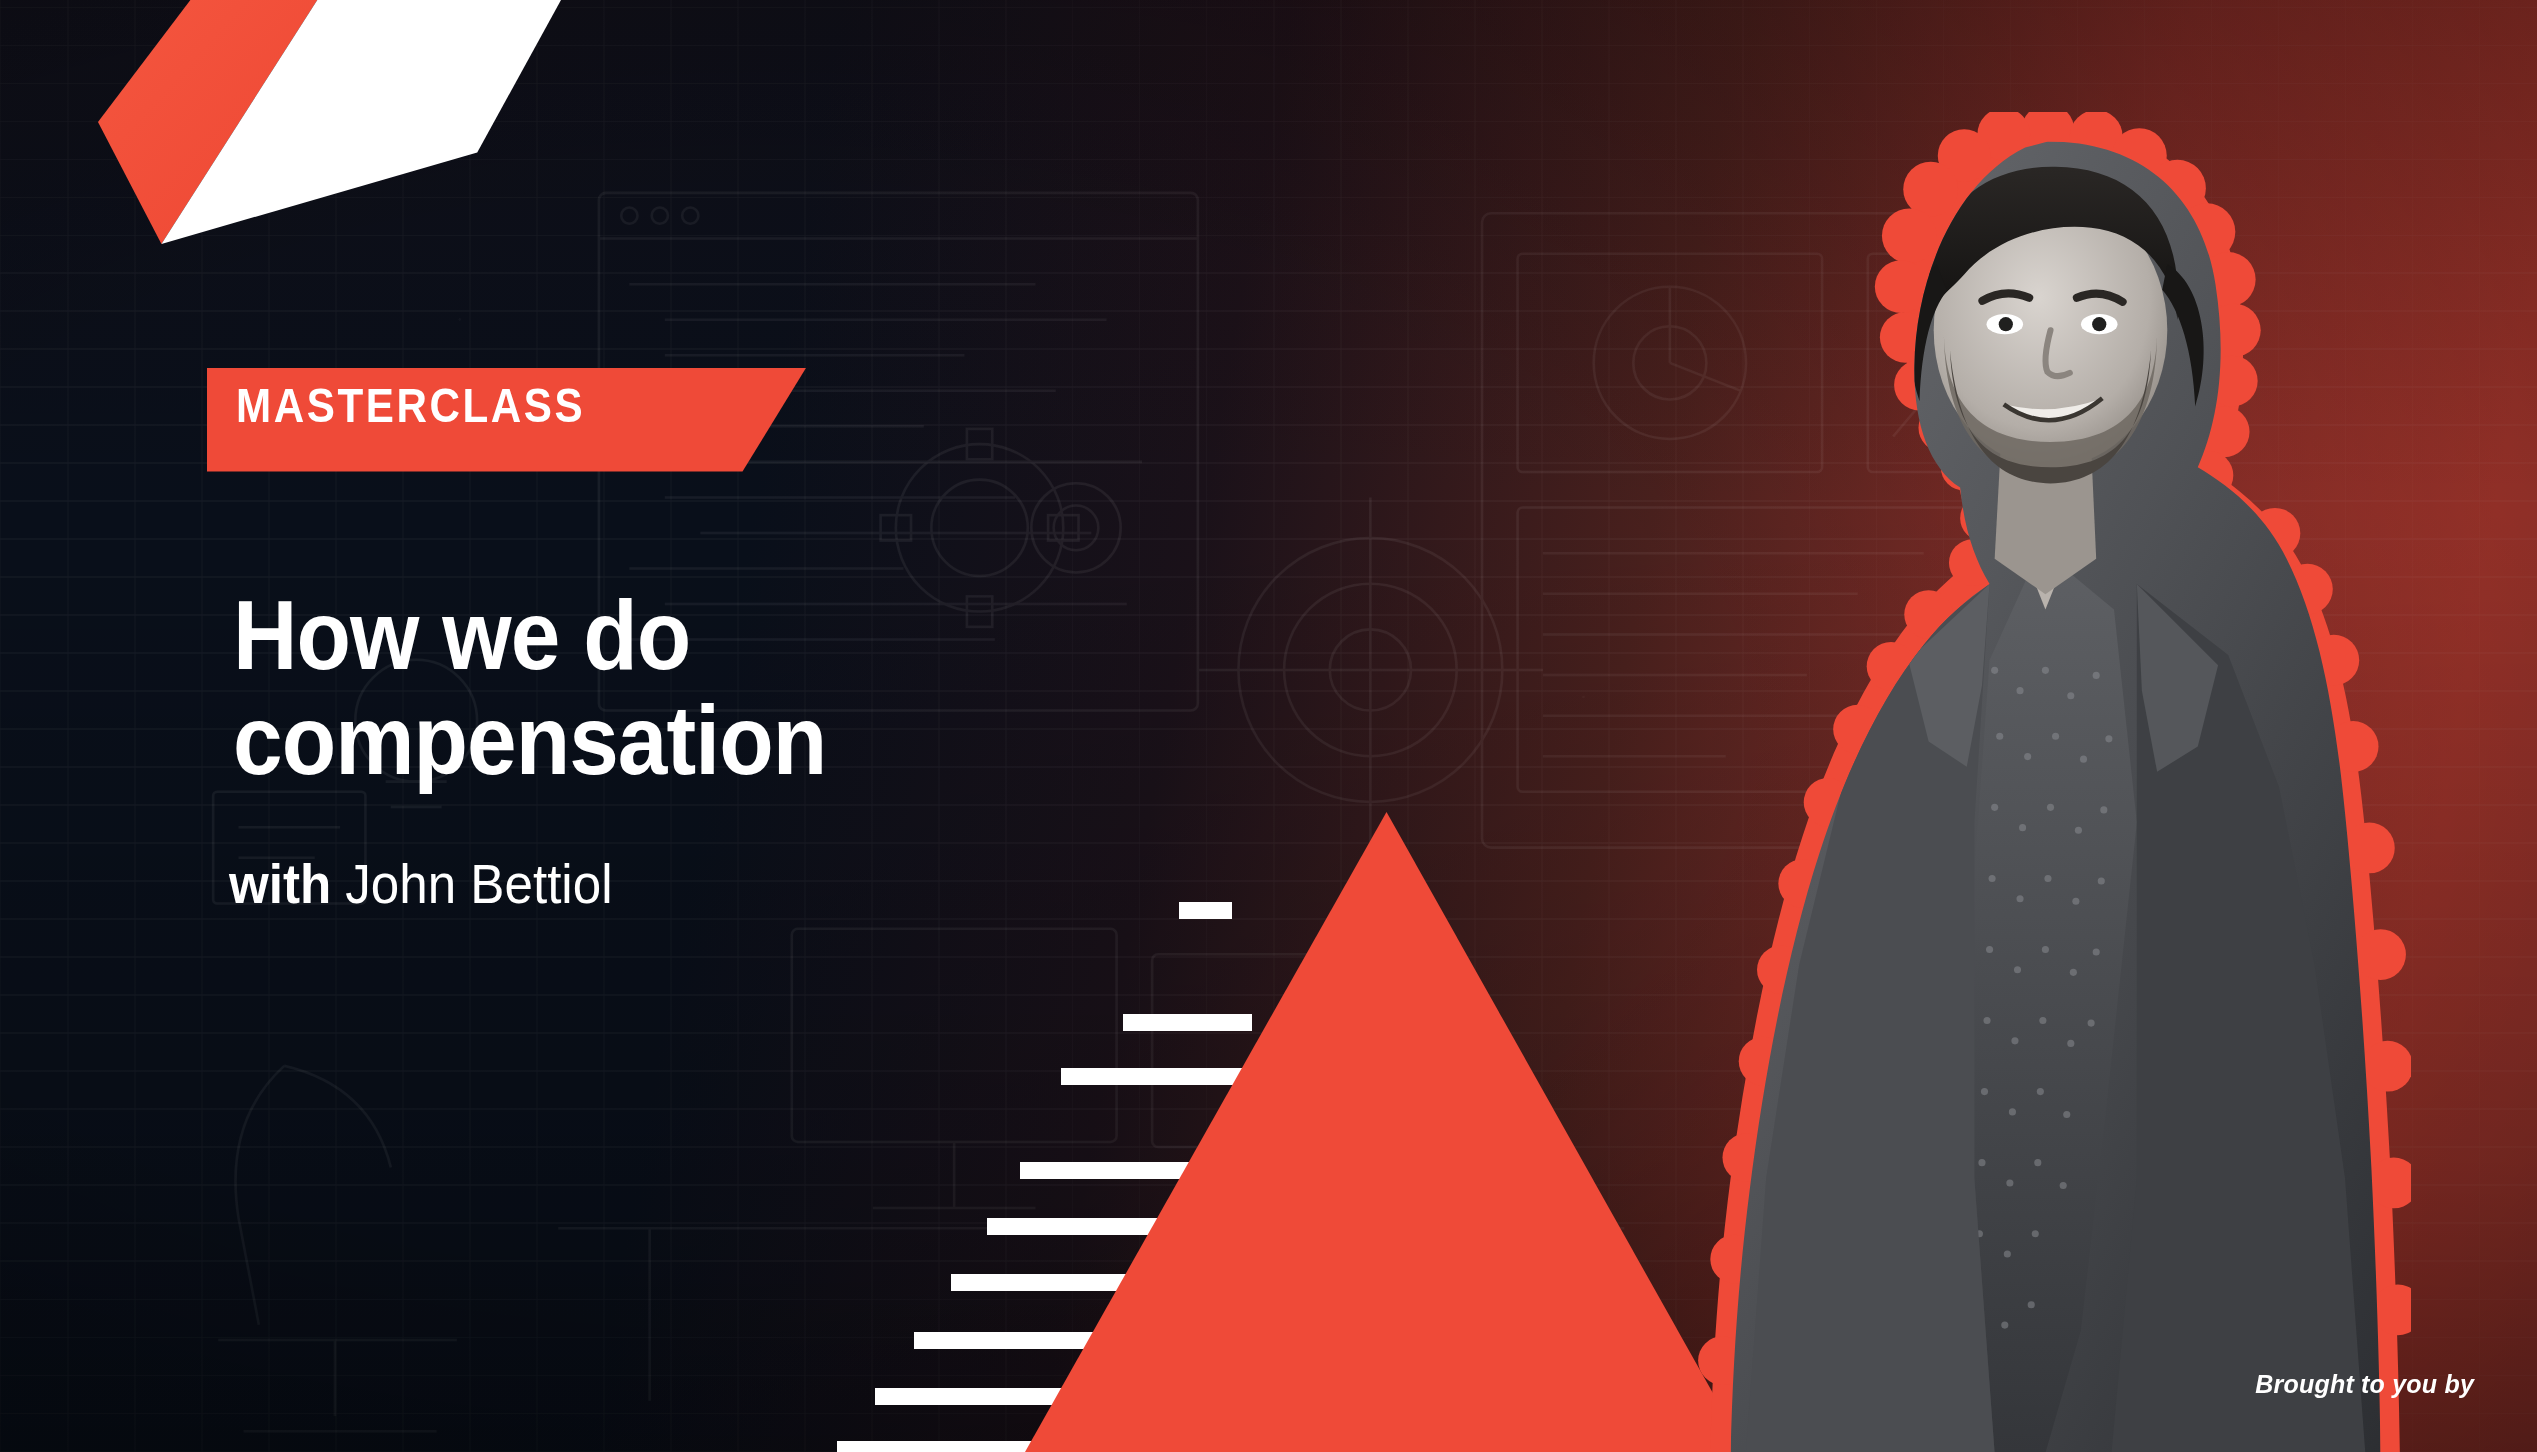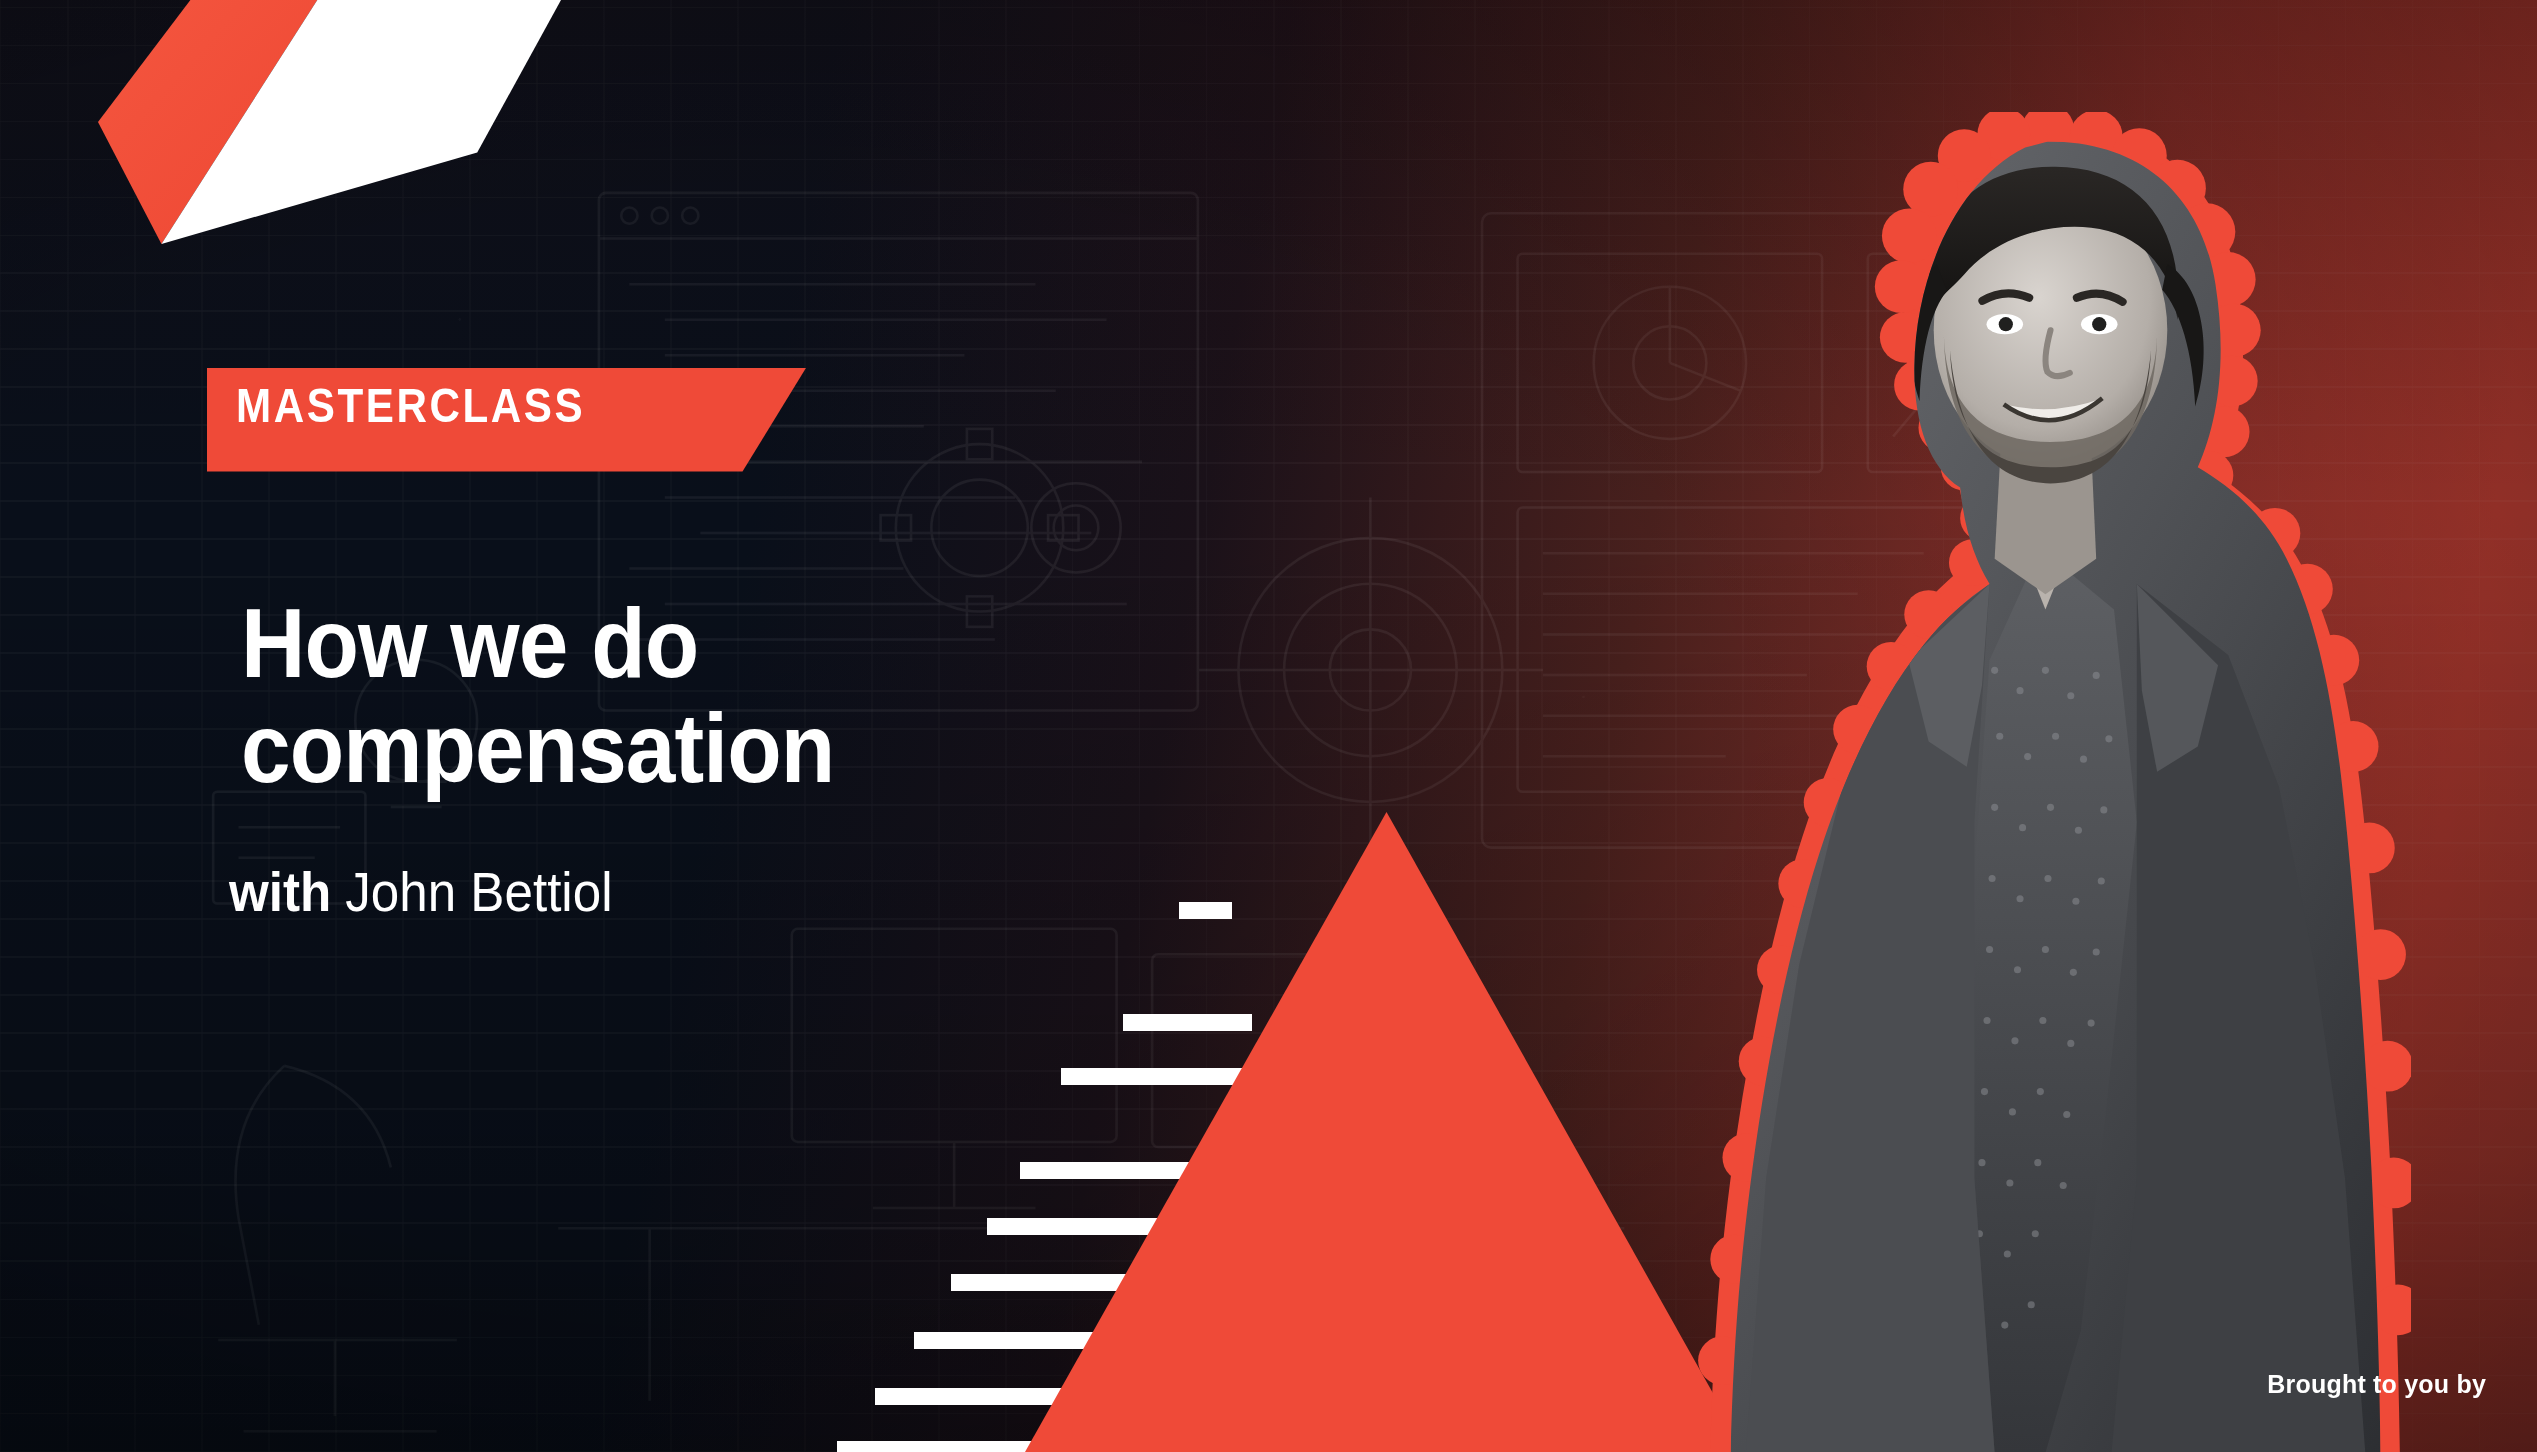--- a/index.html
+++ b/index.html
@@ -137,21 +137,21 @@
     top: 579px;
     width: 1066px;
   }
   .title {
     color: #ffffff;
     font-family: "Liberation Sans Narrow", "Liberation Sans", sans-serif;
     font-weight: 700;
     font-size: 99px;
     line-height: 1.06;
     letter-spacing: -1px;
-    margin: 12px;
+    margin: 4px;
     white-space: pre-line;
   }
   .title-inner {
     display: inline-block;
     transform: scaleX(0.90);
     transform-origin: left top;
   }
   .byline {
     margin-top: 64px;
     color: #ffffff;
@@ -177,23 +177,24 @@
     position: absolute;
     left: 1690px;
     top: 112px;
     width: 721px;
     height: 1341px;
   }
 
   
   .sponsor {
     position: absolute;
-    right: 68px;
+    right: 80px;
     bottom: 36px;
     text-align: left;
+    font-style: italic;
   }
   .sponsor-kicker {
     color: #ffffff;
     font-size: 25px;
     font-weight: 700;
     letter-spacing: 0.2px;
     margin: 0 0 17px 0;
     text-align: left;
     padding-left: 5px;
     white-space: nowrap;

